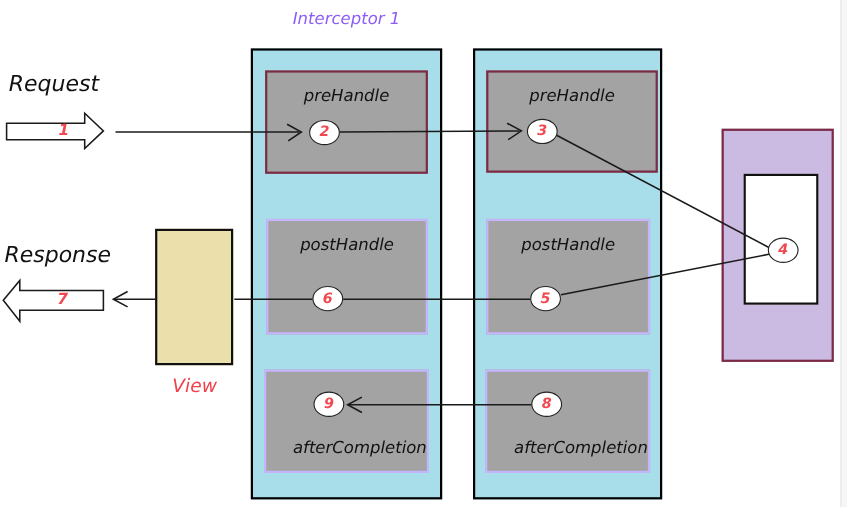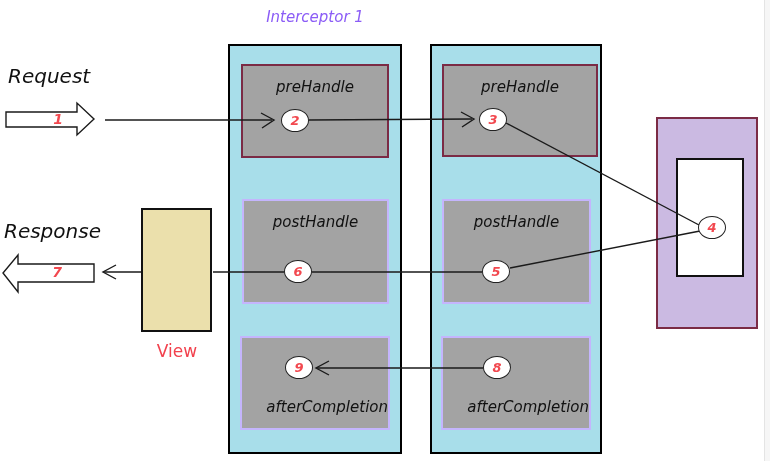--- a/index.html
+++ b/index.html
@@ -12,21 +12,21 @@
   .method{background:#a3a3a3;z-index:2;}
   .maroon-border{border:2px solid #7B2B45;}
   .black-border{border:2px solid #c4b5fd;}
   .mlabel{position:absolute;left:0;right:0;text-align:center;font-style:italic;
           font-size:15px;color:#111;white-space:nowrap;}
   .mlabel.top{top:12px;}
   .mlabel.bottom{bottom:12px;text-align:right;}
   .title{position:absolute;font-style:italic;font-size:15px;color:#8b5cf6;text-align:center;z-index:3;}
   .big-label{position:absolute;font-style:italic;font-size:20px;color:#111;z-index:3;white-space:nowrap;}
   .view-box{background:#EBE0AC;border:2px solid #111;z-index:2;}
-  .view-label{position:absolute;font-size:17px;color:#F2414D;z-index:3;text-align:center;}
+  .view-label{position:absolute;font-style:italic;font-size:17px;color:#F2414D;z-index:3;text-align:center;}
   .ctrl-outer{background:#CBBAE2;border:2px solid #7B2B45;z-index:1;}
   .ctrl-inner{background:#fff;border:2px solid #111;z-index:2;}
   .flow-svg{position:absolute;left:0;top:0;z-index:5;pointer-events:none;}
   .circle{
     position:absolute;width:28px;height:23px;border:1.4px solid #222;border-radius:50%;
     background:#fff;display:flex;align-items:center;justify-content:center;
     font-size:13px;font-style:italic;font-weight:bold;color:#F2484F;z-index:6;box-sizing:border-box;
   }
   .arrow-num{position:absolute;width:18px;text-align:center;font-style:italic;font-weight:bold;
              font-size:14px;color:#F2484F;z-index:6;}

